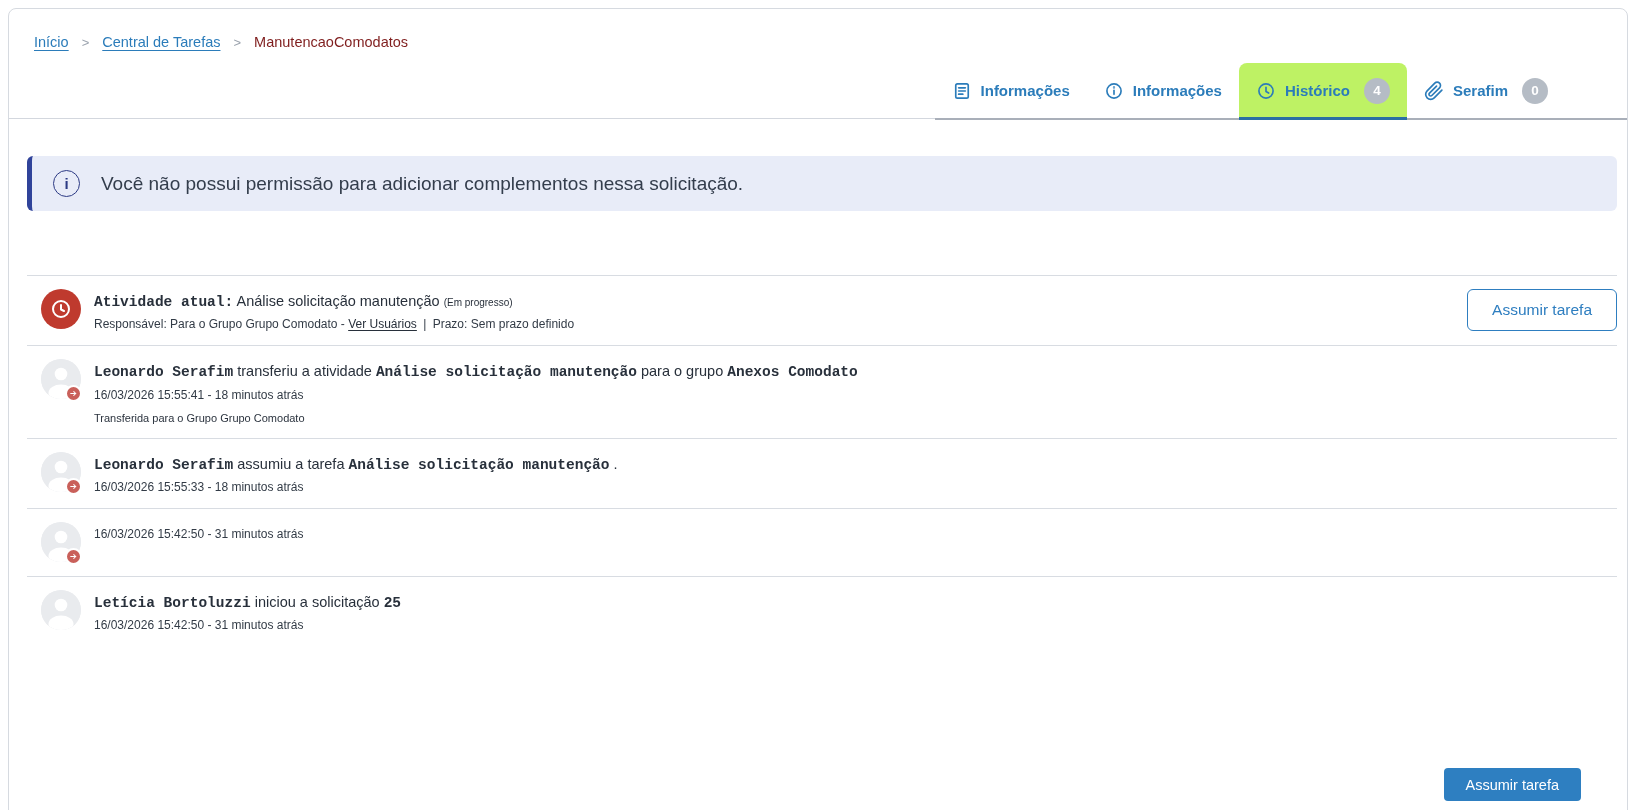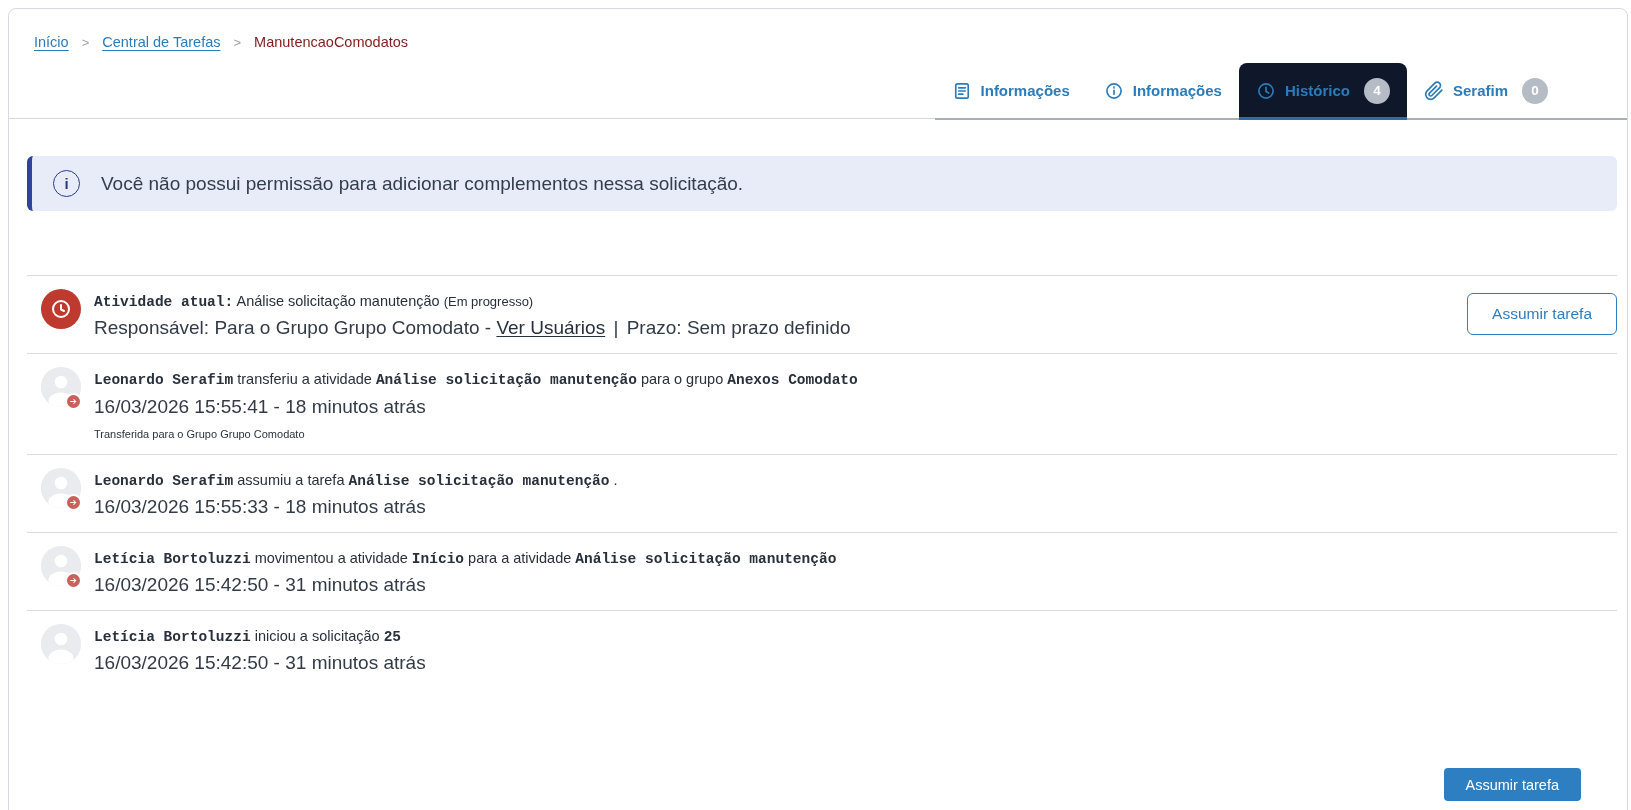--- a/index.html
+++ b/index.html
@@ -19,21 +19,21 @@
   .bc-sep { color:#9aa2ad; font-size:13px; }
   .bc-current { color:#7f1d1d; }
   .page-title { margin-top:15px; font-size:24px; font-weight:700; color:#242c35; letter-spacing:.2px; }
 
   .tabs {
     position:absolute; right:0; bottom:-2px; height:57px;
     display:flex; align-items:stretch; border-bottom:2px solid #a9afb9; padding-right:62px;
   }
   .tab { position:relative; display:flex; align-items:center; gap:9px; padding:0 17px;
          color:#2b7cba; font-size:15px; font-weight:700; cursor:pointer; }
-  .tab.active { background:#0f172a; border-radius:8px 8px 0 0;justify-content:center; }
+  .tab.active { background:#bef264; border-radius:8px 8px 0 0;justify-content:center; }
   .tab.active::after { content:""; position:absolute; left:0; right:0; bottom:-2px; height:3px; background:#2a6fa3; }
   .ticon { display:flex; align-items:center; }
   .ticon svg { stroke:#2b7cba; fill:none; stroke-width:2; stroke-linecap:round; stroke-linejoin:round; }
   .tab-badge { width:26px; height:26px; border-radius:50%; background:#b5bcc5; color:#fff;
                font-size:13.5px; font-weight:700; display:flex; align-items:center; justify-content:center; margin-left:5px; }
 
   
   .banner {
     margin:37px 10px 0 18px; height:55px; background:#e8ecf8; border-left:5px solid #30439a;
     border-radius:6px; display:flex; align-items:center; padding-left:21px; gap:21px;
@@ -43,22 +43,22 @@
                  font-size:15px; font-weight:600; flex:none; }
   .banner-text { font-size:19px; color:#333d4c; }
 
   
   .timeline { margin:64px 10px 0 18px; }
   .row { border-top:1px solid #d8dce2; display:flex; padding:13px 0 14px 14px; }
   .row-iconcol { width:40px; margin-right:13px; flex:none; position:relative; }
   .row-content { flex:1; min-width:0; }
   .row-main { font-size:14.5px; color:#28303b; line-height:1.4; padding-top:2px; }
   .row-main .b { font-weight:700;font-family:Liberation Mono, monospace; }
-  .status-small { font-size:13px; }
-  .row-sub { font-size:19px; color:#323b46; margin-top:5px; }
+  .status-small { font-size:10px; }
+  .row-sub { font-size:12px; color:#323b46; margin-top:5px; }
   .row-note { font-size:11px; color:#2b333e; margin-top:10px; }
   .inline-link { color:#28303b; text-decoration:underline; text-underline-offset:2px; cursor:pointer; }
   .pipe { margin:0 3px; }
 
   .red-clock { width:40px; height:40px; border-radius:50%; background:#bf3a2e;
                display:flex; align-items:center; justify-content:center; }
   .red-clock svg { stroke:#fff; fill:none; stroke-width:2; stroke-linecap:round; stroke-linejoin:round; }
 
   .avatar { width:40px; height:40px; border-radius:50%; overflow:hidden; background:#e9ebee; }
   .arrow-badge { position:absolute; left:24px; top:26px; width:17px; height:17px; border-radius:50%;
@@ -225,21 +225,20 @@
               </svg>
       </div>
       <span class="arrow-badge">
         <svg width="9" height="9" viewBox="0 0 16 16">
                 <line x1="3" y1="8" x2="12" y2="8"></line>
                 <polyline points="8.5,4.5 12,8 8.5,11.5"></polyline>
               </svg>
       </span>
     </div>
     <div class="row-content">
-      <div class="row-main"><span class="b">Letícia Bortoluzzi</span><span> movimentou a atividade </span><span class="b">Início</span><span> para a atividade </span><span class="b">Análise solicitação manutenção</span></div>
       <div class="row-sub">16/03/2026 15:42:50 - 31 minutos atrás</div>
 
     </div>
   </div>
 
   <div class="row">
     <div class="row-iconcol">
       <div class="avatar">
         <svg width="40" height="40" viewBox="0 0 40 40">
                 <circle cx="20" cy="20" r="20" fill="#e9ebee"></circle>

